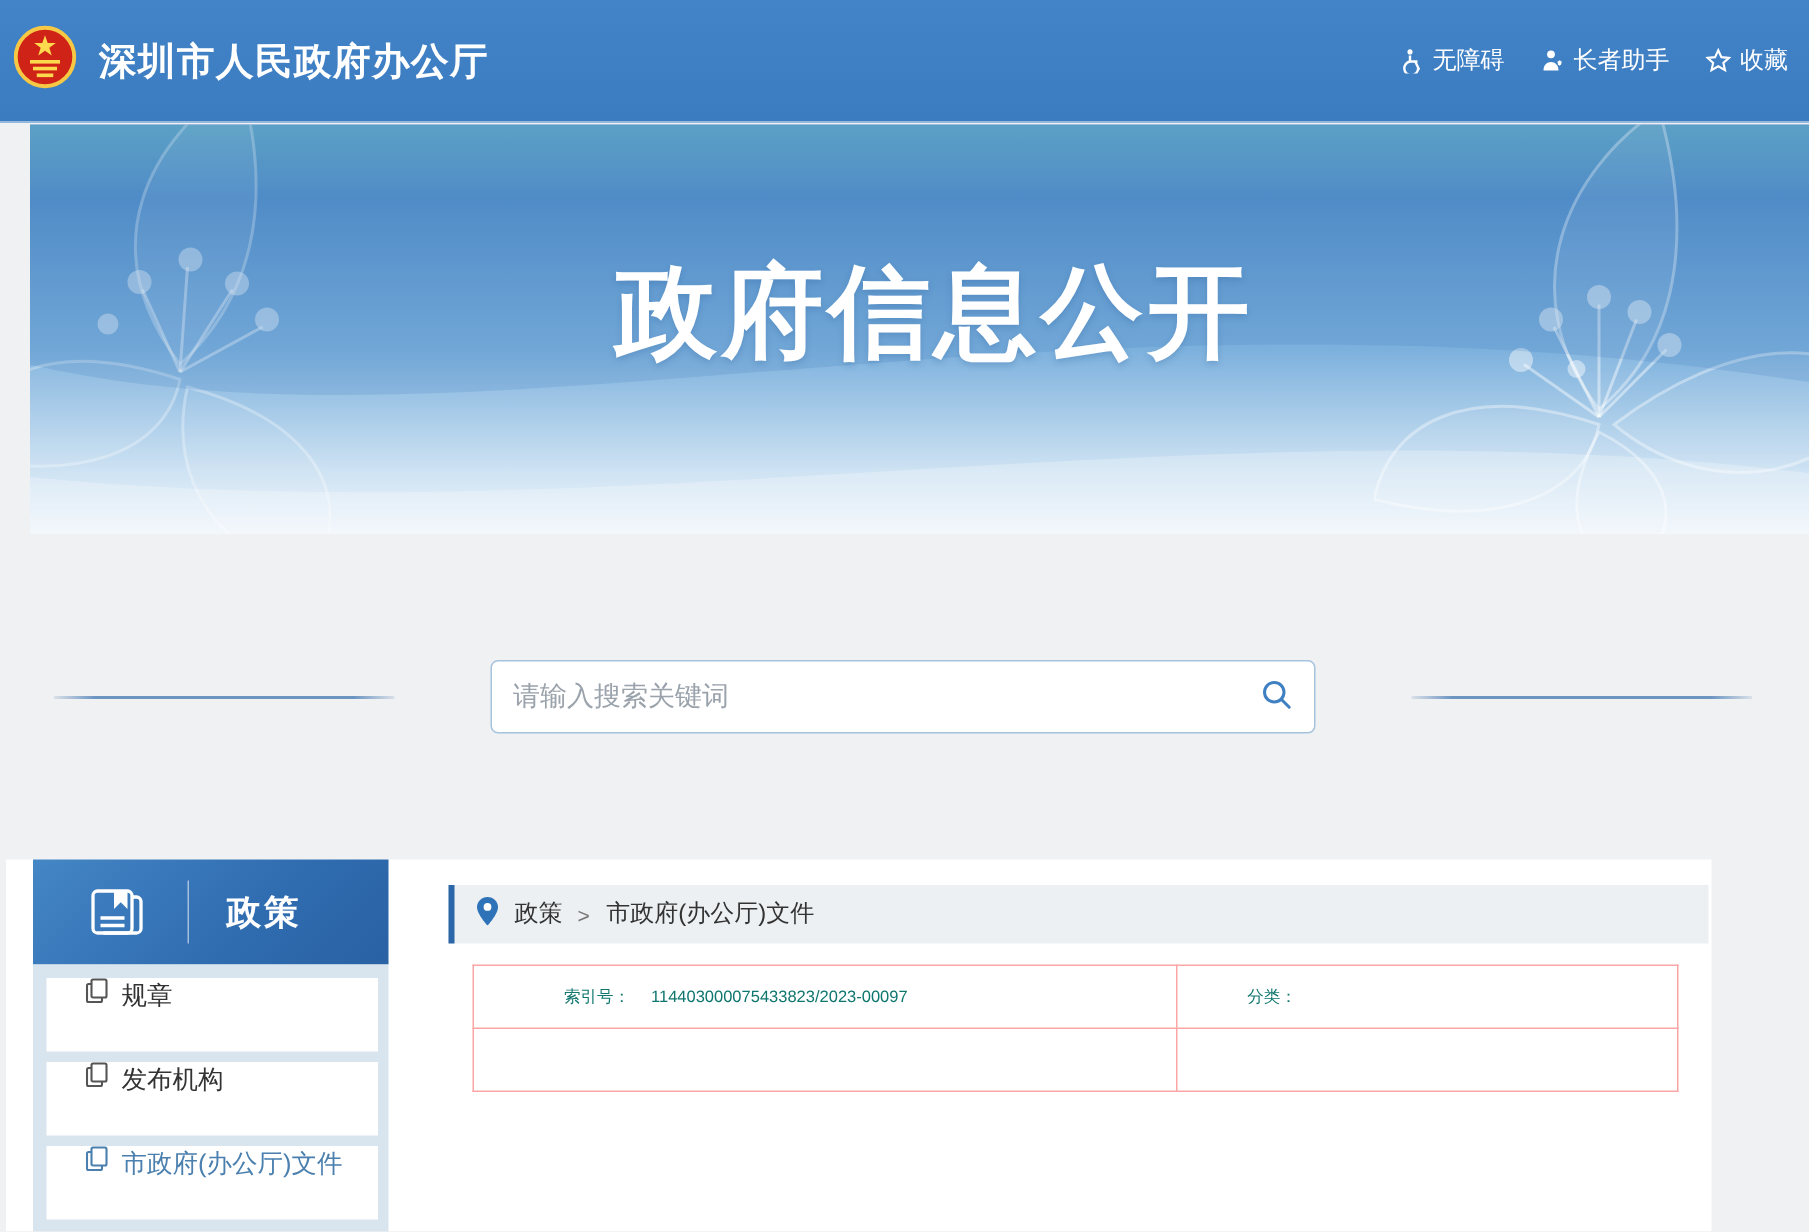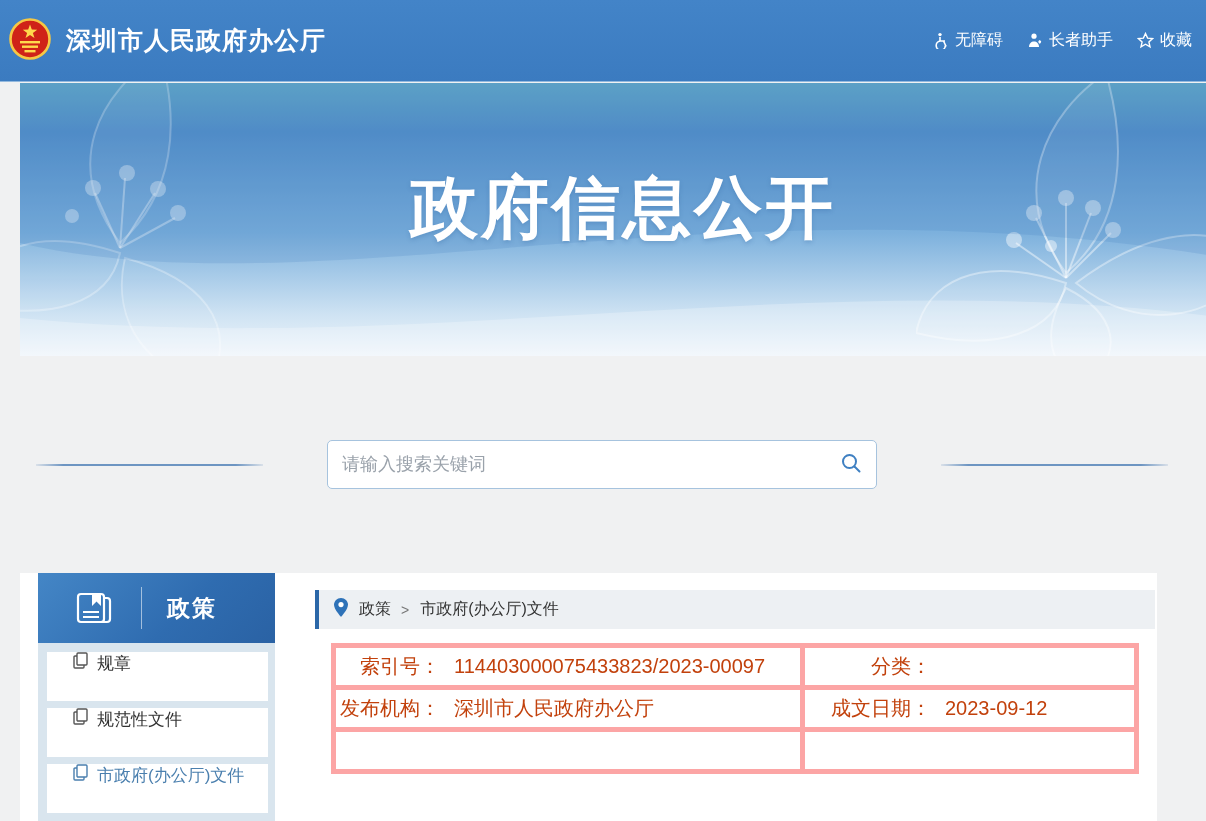--- a/index.html
+++ b/index.html
@@ -53,21 +53,21 @@
   .search-input {
     flex:1; height:100%; border:none; outline:none; background:transparent;
     font-size:18px; color:#333; padding:0 14px;
     font-family:"Liberation Sans","DejaVu Sans",sans-serif;
   }
   .search-input::placeholder { color:#9aa2ab; }
   .search-btn { width:50px; height:100%; border:none; background:transparent; cursor:pointer;
     display:flex; align-items:center; justify-content:center; }
 
   
-  .content-panel { position:absolute; left:20px; top:573px; width:1137px; height:248px; background:#fff; }
+  .content-panel { position:absolute; left:4px; top:573px; width:1137px; height:248px; background:#fff; }
 
   
   .sidebar { position:absolute; left:18px; top:0; width:237px; }
   .sidebar-head {
     height:70px; display:flex; align-items:center;
     background:linear-gradient(135deg,#4486c6 0%,#2f6cb0 60%,#2a62a4 100%);
   }
   .sidebar-head .book { margin-left:36px; }
   .sidebar-head .vdiv { width:1px; height:42px; background:rgba(255,255,255,.55); margin-left:27px; }
   .sidebar-head .cap { color:#fff; font-size:23px; font-weight:bold; margin-left:25px; letter-spacing:2px; }
@@ -86,24 +86,24 @@
   .breadcrumb {
     height:39px; background:#edf0f3; border-left:4px solid #2b67a8;
     display:flex; align-items:center; font-size:16px; color:#333;
   }
   .breadcrumb .pin { margin-left:15px; }
   .crumb { margin-left:11px; cursor:pointer; }
   .crumb-sep { margin-left:10px; color:#777; font-size:14px; }
   .crumb.current { cursor:default; }
 
   table.doc-table { margin:14px 0 0 16px; width:803px; border-collapse:collapse; table-layout:fixed; }
-  .doc-table td { border:5px solid #fca5a5; height:42px; padding:0; font-size:20px; color:#c2410c; vertical-align:middle; }
+  .doc-table td { border:1px solid #fca5a5; height:42px; padding:0; font-size:11px; color:#0f766e; vertical-align:middle; }
   .cell { display:flex; align-items:center; }
   .lbl { flex:none; width:104px; text-align:right; }
-  .lbl-r { flex:none; width:126px; text-align:right;font-family:Liberation Mono, monospace; }
+  .lbl-r { flex:none; width:126px; text-align:center;font-family:Liberation Mono, monospace; }
   .val { margin-left:14px; white-space:nowrap; }
   .val b { font-weight:bold; }
 </style>
 </head>
 <body>
 
 <div class="top-header">
   <div class="logo-wrap">
     <span>
       <svg width="42" height="46" viewBox="0 0 42 46">
@@ -241,21 +241,21 @@
         </span>
         <span>规章</span>
       </div>
       <div class="side-item">
         <span>
           <svg width="15" height="17" viewBox="0 0 15 17" fill="none" stroke="#555" stroke-width="1.4">
             <rect x="4" y="1" width="10" height="12" rx="1"></rect>
             <path d="M4 4 H2 a1 1 0 0 0 -1 1 v10 a1 1 0 0 0 1 1 h8 a1 1 0 0 0 1 -1 v-2"></path>
           </svg>
         </span>
-        <span>规范性文件</span>
+        <span>发布机构</span>
       </div>
       <div class="side-item active">
         <span>
           <svg width="15" height="17" viewBox="0 0 15 17" fill="none" stroke="#4a7fae" stroke-width="1.4">
             <rect x="4" y="1" width="10" height="12" rx="1"></rect>
             <path d="M4 4 H2 a1 1 0 0 0 -1 1 v10 a1 1 0 0 0 1 1 h8 a1 1 0 0 0 1 -1 v-2"></path>
           </svg>
         </span>
         <span>市政府(办公厅)文件</span>
       </div>
@@ -290,34 +290,20 @@
         </td>
         <td>
           <div class="cell">
             <span class="lbl-r">分类：</span>
             <span class="val"></span>
           </div>
         </td>
       </tr>
       <tr>
         <td>
-          <div class="cell">
-            <span class="lbl">发布机构：</span>
-            <span class="val">深圳市人民政府办公厅</span>
-          </div>
-        </td>
-        <td>
-          <div class="cell">
-            <span class="lbl-r">成文日期：</span>
-            <span class="val">2023-09-12</span>
-          </div>
-        </td>
-      </tr>
-      <tr>
-        <td>
               <div class="cell"></div>
             </td>
         <td>
               <div class="cell"></div>
             </td>
       </tr>
     </tbody>
       </table>
   </div>
 </div>

